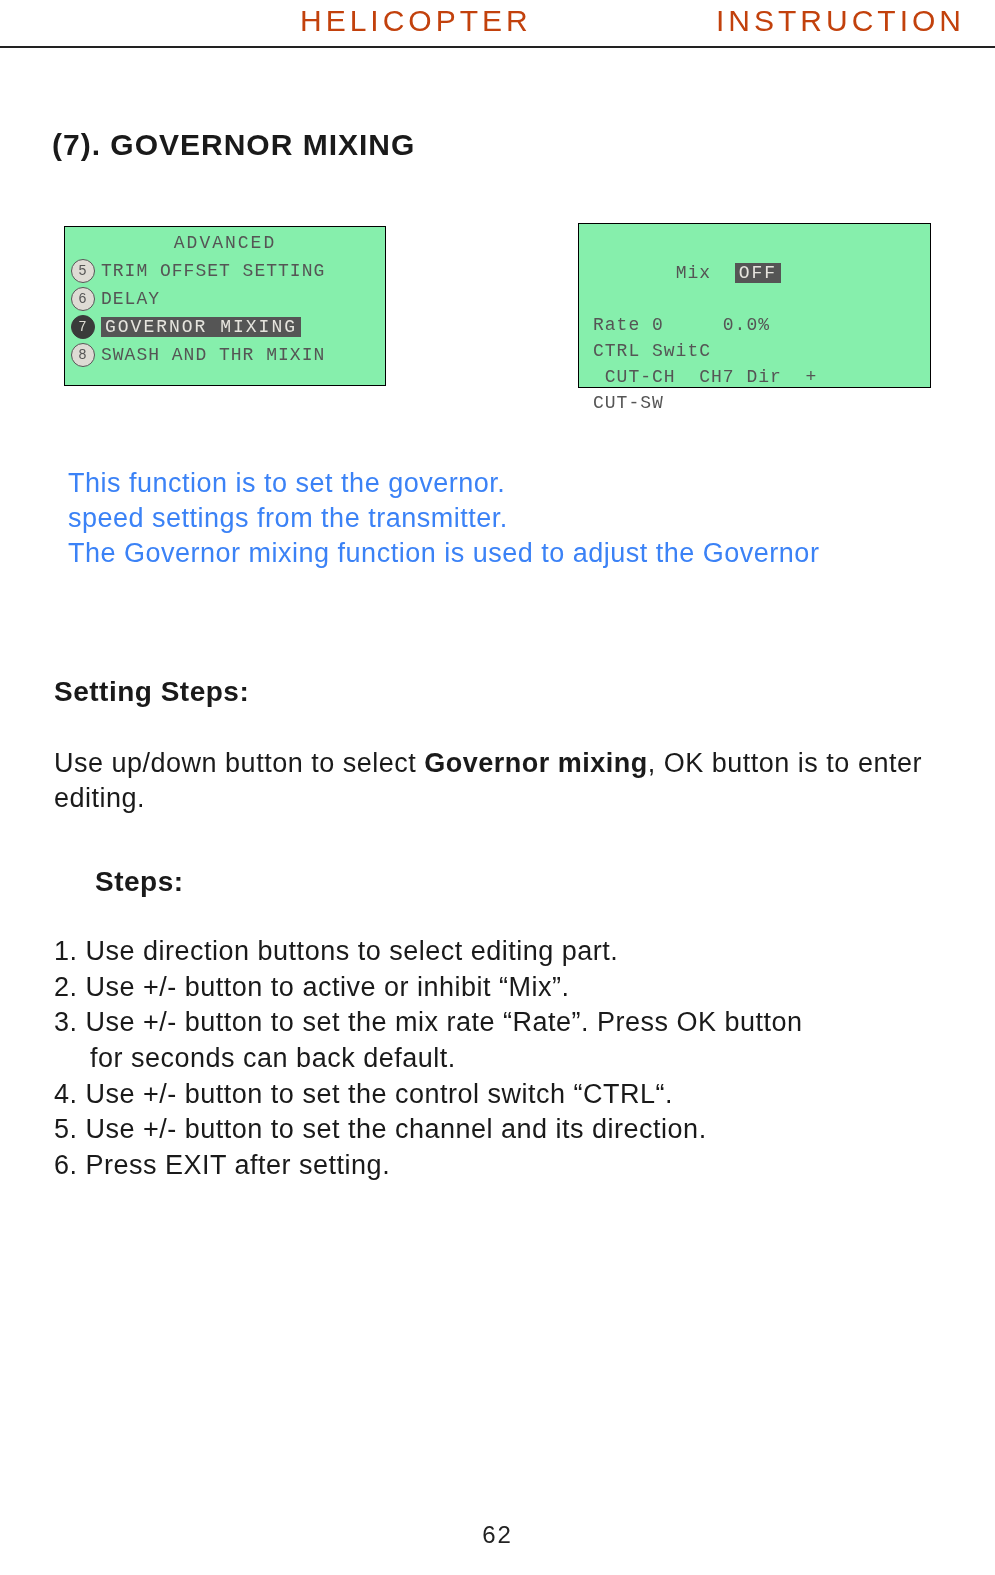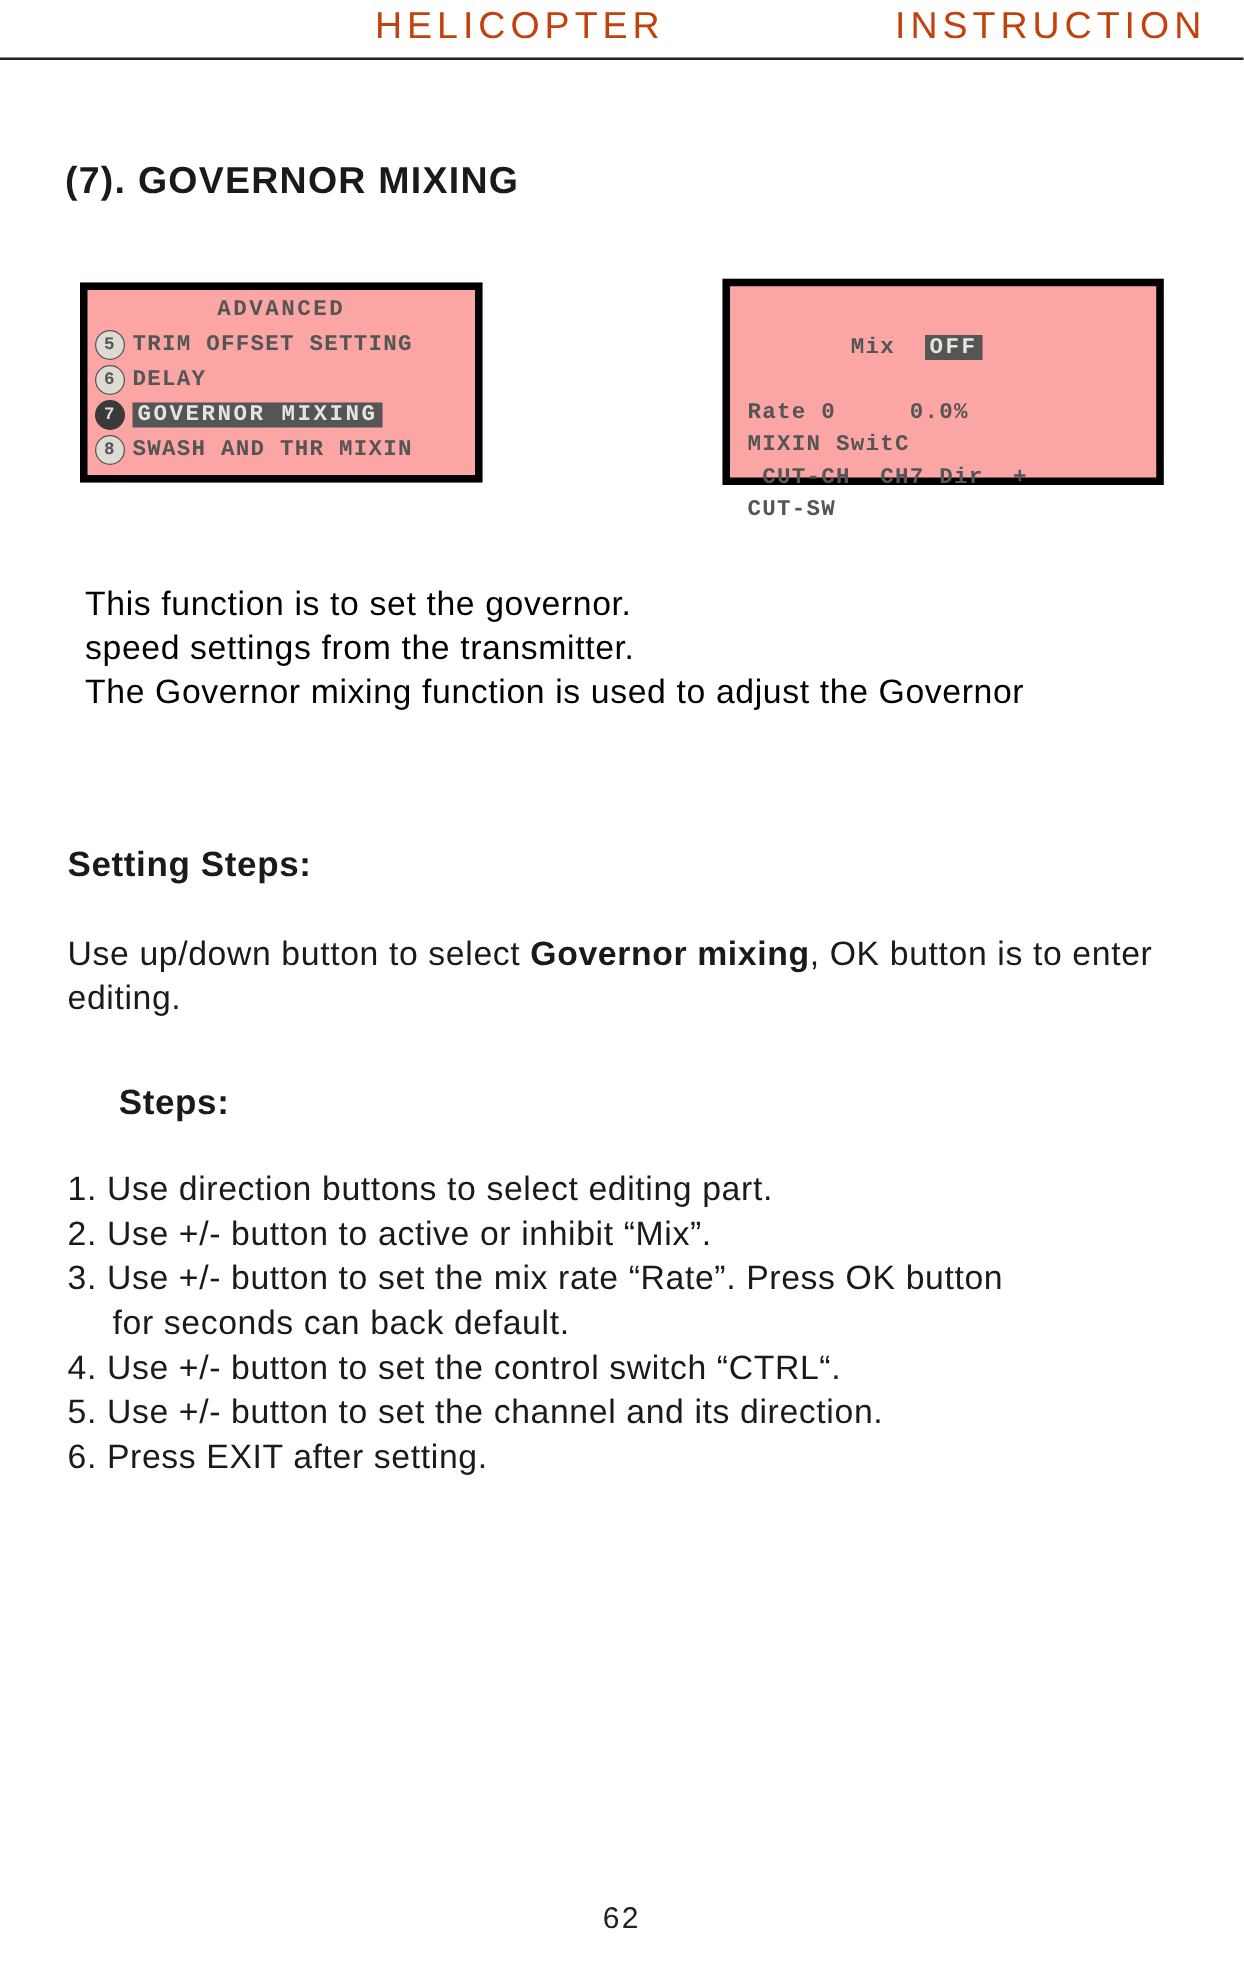--- a/index.html
+++ b/index.html
@@ -39,26 +39,25 @@
     left: 52px;
     font-size: 30px;
     font-weight: 700;
     letter-spacing: 1px;
     color: #1a1a1a;
   }
 
   
   .lcd {
     position: absolute;
-    border: 6px solid #000000;
-    background: #fca5a5;
+    border: 1px solid #000000;
+    background: #86efac;
     box-sizing: border-box;
     font-family: "Courier New", monospace;
     color: #333;
-    font-weight: bold;
   }
   .lcd-left {
     top: 226px;
     left: 64px;
     width: 322px;
     height: 160px;
   }
   .lcd-right {
     top: 223px;
     left: 578px;
@@ -129,21 +128,21 @@
     font-family: "Courier New", monospace;
   }
 
   .body-text {
     position: absolute;
     left: 68px;
     right: 60px;
     font-size: 27px;
     line-height: 1.3;
     letter-spacing: 0.5px;
-    color: #000000;
+    color: #3b82f6;
   }
   .intro { top: 466px; }
 
   .setting-method { 
     position: absolute; 
     top: 676px; 
     left: 54px; 
     font-size: 28px; 
     font-weight: 700; 
     letter-spacing: 0.5px;
@@ -223,21 +222,21 @@
     </div>
   </div>
 </div>
 
 <div class="lcd lcd-right">
   <div class="lcd-right-inner">
     <div class="lcd-line">
       <span>&nbsp;</span><span>Mix</span><span>&nbsp;&nbsp;</span><span class="lcd-inv">OFF</span>
     </div>
     <div class="lcd-line">Rate 0     0.0%</div>
-    <div class="lcd-line">MIXIN SwitC</div>
+    <div class="lcd-line">CTRL SwitC</div>
     <div class="lcd-line"> CUT-CH  CH7 Dir  +</div>
     <div class="lcd-line">CUT-SW</div>
   </div>
 </div>
 
 <div class="body-text intro">
   <div>This function is to set the governor.</div>
   <div>speed settings from the transmitter.</div>
   <div>The Governor mixing function is used to adjust the Governor</div>
 </div>

